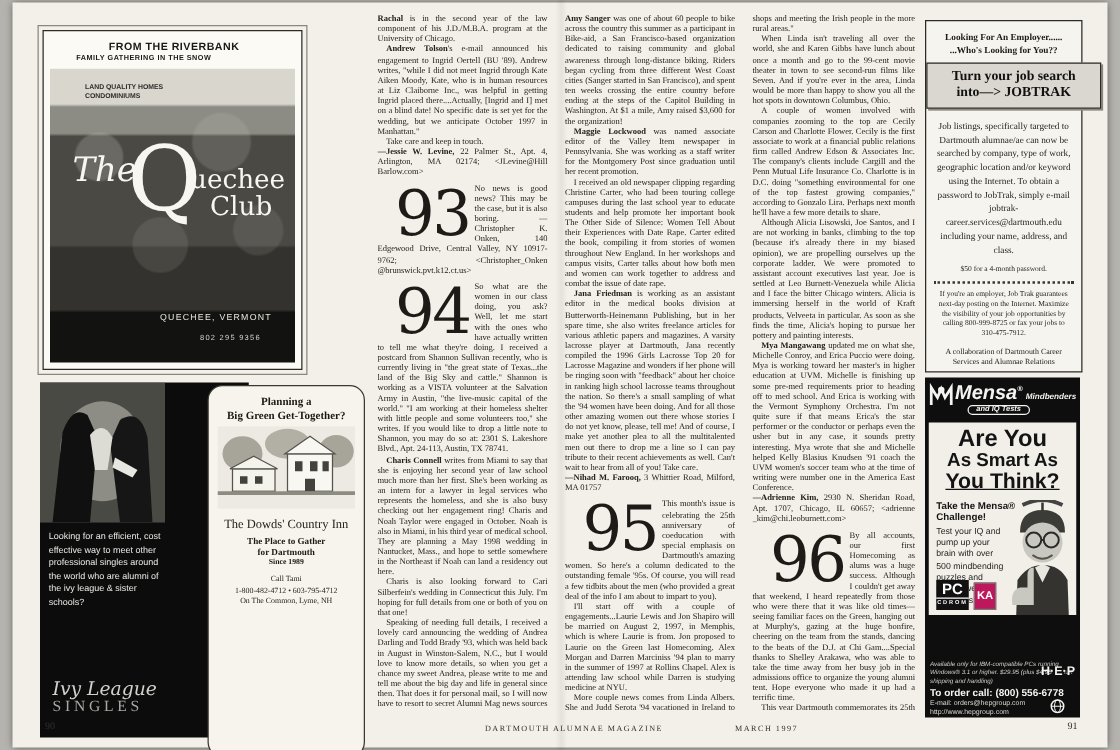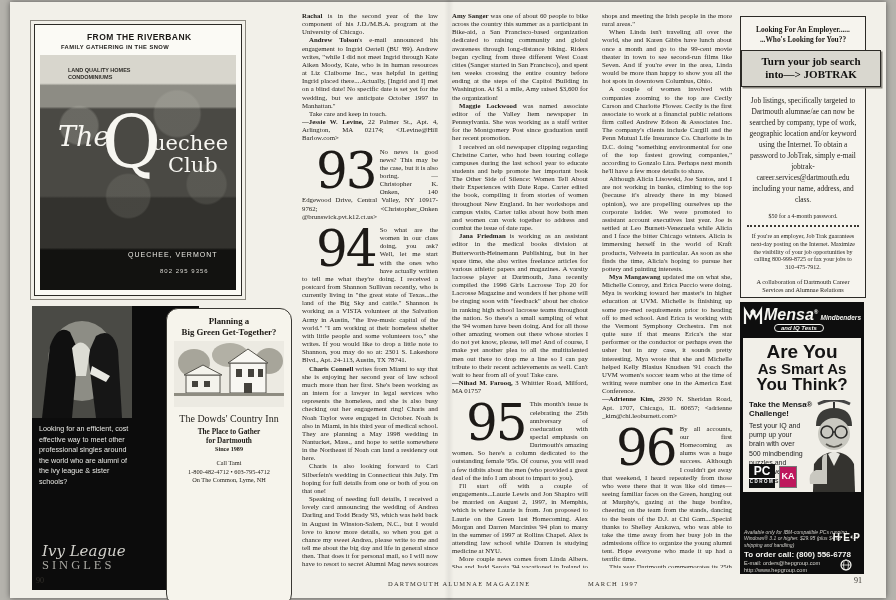--- a/index.html
+++ b/index.html
@@ -70,21 +70,21 @@
 
   .mensa{position:absolute;left:740px;top:302px;width:124px;height:272px;background:#0e0e0e;padding:0;overflow:hidden;}
   .m-head{position:relative;height:34px;}
   .m-brand{position:absolute;left:24px;top:4px;font:bold italic 16px "Liberation Sans",sans-serif;color:#f4f4f0;}
   .m-reg{font-size:6px;vertical-align:super;}
   .m-sub1{position:absolute;right:3px;top:12px;font:bold italic 6.5px "Liberation Sans",sans-serif;color:#f4f4f0;}
   .m-sub2{position:absolute;left:34px;top:22px;font:bold italic 6px "Liberation Sans",sans-serif;color:#f4f4f0;border:1px solid #f4f4f0;border-radius:6px;padding:0 6px;}
   .m-panel{position:absolute;left:3px;top:36px;right:3px;height:154px;background:#f1efe8;overflow:hidden;}
   .m-h1{font:bold 19px/18px "Liberation Sans",sans-serif;color:#141414;text-align:center;margin-top:5px;}
   .m-h2{font:bold 15px/15px "Liberation Sans",sans-serif;color:#141414;text-align:center;}
-  .m-h3{font:bold 17px/17px "Liberation Sans",sans-serif;color:#141414;text-align:center;}
+  .m-h3{font:bold 17px/17px "Liberation Sans",sans-serif;color:#141414;text-align:center;text-decoration:underline;}
   .m-chal{font:bold 7.8px/9px "Liberation Sans",sans-serif;color:#141414;margin:7px 0 0 6px;}
   .m-body{font:7px/9.2px "Liberation Sans",sans-serif;color:#1e1e1e;margin:3px 0 0 6px;width:58px;}
   .m-man{position:absolute;right:1px;top:62px;}
   .m-logos{position:absolute;left:6px;bottom:4px;display:flex;gap:4px;align-items:flex-end;}
   .pcbox{width:26px;height:24px;background:#111;color:#fff;text-align:center;}
   .pc-top{font:bold 12px/14px "Liberation Sans",sans-serif;}
   .pc-bot{font:bold 4.5px/6px "Liberation Sans",sans-serif;letter-spacing:1.5px;border-top:1px solid #fff;}
   .kabox{width:16px;height:20px;background:#be185d;border:1px solid #777;color:#fff;text-align:center;font:bold 9px/18px "Liberation Sans",sans-serif;}
   .m-fine{font:italic 5px/6.4px "Liberation Sans",sans-serif;color:#cfcec9;margin:3px 4px 0;}
   .m-order{font:bold 8px/10px "Liberation Sans",sans-serif;color:#f4f4f0;margin:2px 4px 0;}

